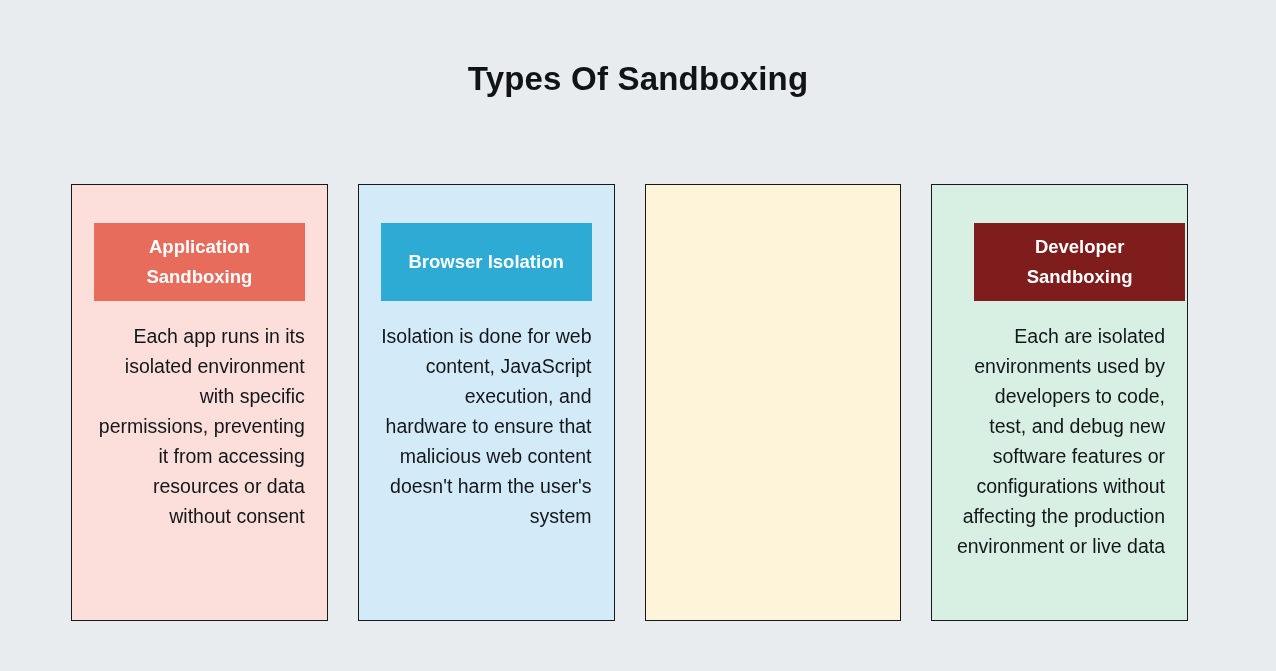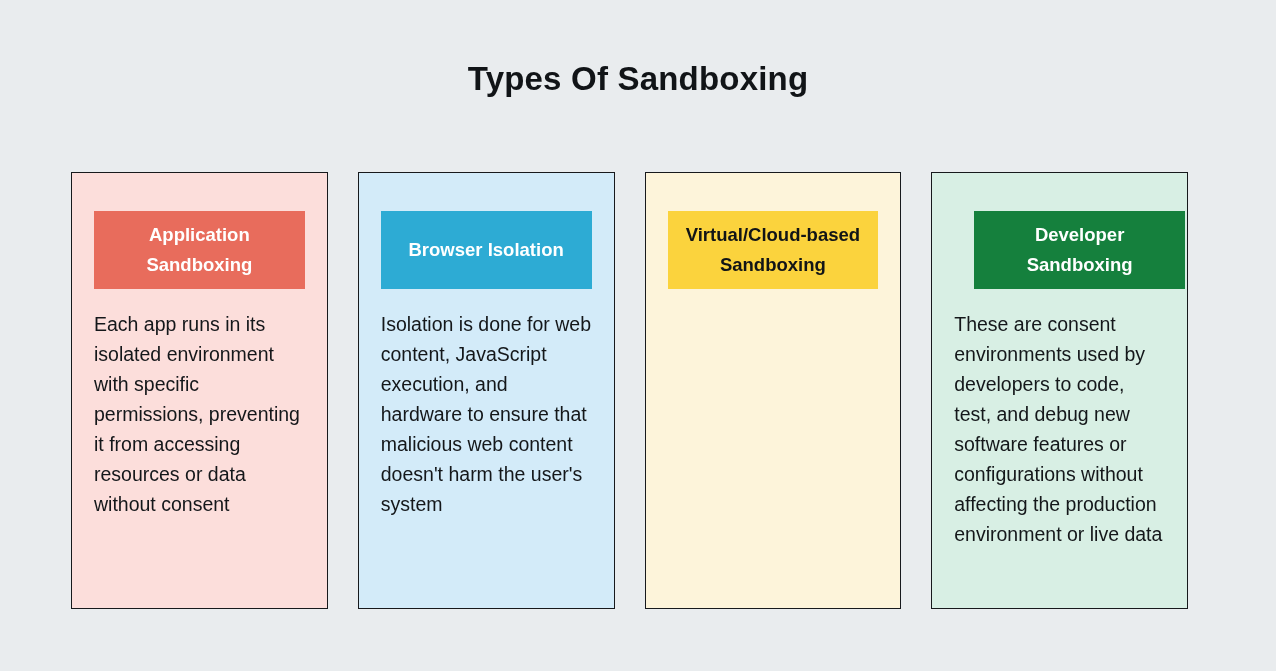--- a/index.html
+++ b/index.html
@@ -27,21 +27,21 @@
     width: 1276px;
     text-align: center;
     font-size: 33px;
     font-weight: bold;
     color: #111417;
     letter-spacing: 0.2px;
     line-height: 44px;
   }
   .cards {
     position: absolute;
-    top: 172px;
+    top: 184px;
     left: 71px;
     width: 1117px;
     height: 437px;
     display: flex;
     flex-direction: row;
     gap: 30px;
   }
   .card {
     box-sizing: border-box;
     width: 265px;
@@ -61,21 +61,21 @@
     justify-content: center;
     text-align: center;
     font-size: 18.5px;
     font-weight: bold;
     line-height: 30px;
     padding: 6px 10px;
   }
   .card-body {
     margin-top: 20px;
     width: 100%;
-    text-align: left;
+    text-align: right;
     font-size: 19.5px;
     line-height: 30px;
     color: #14171a;
   }
 </style>
 </head>
 <body style="background: rgb(233, 236, 238);">
 
 <div class="page">
 
@@ -87,22 +87,21 @@
       <div class="card-header" style="background: rgb(232, 108, 92); color: rgb(255, 255, 255);">Application Sandboxing</div>
       <div class="card-body">Each app runs in its isolated environment with specific permissions, preventing it from accessing resources or data without consent</div>
     </div>
 
     <div class="card" style="background: rgb(211, 235, 249); border-color: rgb(23, 25, 28);">
       <div class="card-header" style="background: rgb(45, 171, 212); color: rgb(255, 255, 255);">Browser Isolation</div>
       <div class="card-body">Isolation is done for web content, JavaScript execution, and hardware to ensure that malicious web content doesn't harm the user's system</div>
     </div>
 
     <div class="card" style="background: rgb(253, 244, 218); border-color: rgb(23, 25, 28);">
-      <div class="card-header" style="background: rgb(251, 211, 61); color: rgb(17, 20, 23);">Virtual/Cloud-based Sandboxing</div>
     </div>
 
     <div class="card" style="background: rgb(216, 239, 228); border-color: rgb(23, 25, 28);">
-      <div class="card-header" style="background: #15803d; color: rgb(255, 255, 255); margin-left: 40px;">Developer Sandboxing</div>
-      <div class="card-body">These are consent environments used by developers to code, test, and debug new software features or configurations without affecting the production environment or live data</div>
+      <div class="card-header" style="background: #7f1d1d; color: rgb(255, 255, 255); margin-left: 40px;">Developer Sandboxing</div>
+      <div class="card-body">Each are isolated environments used by developers to code, test, and debug new software features or configurations without affecting the production environment or live data</div>
     </div>
 
   </div>
 </div>
 
 </body></html>

